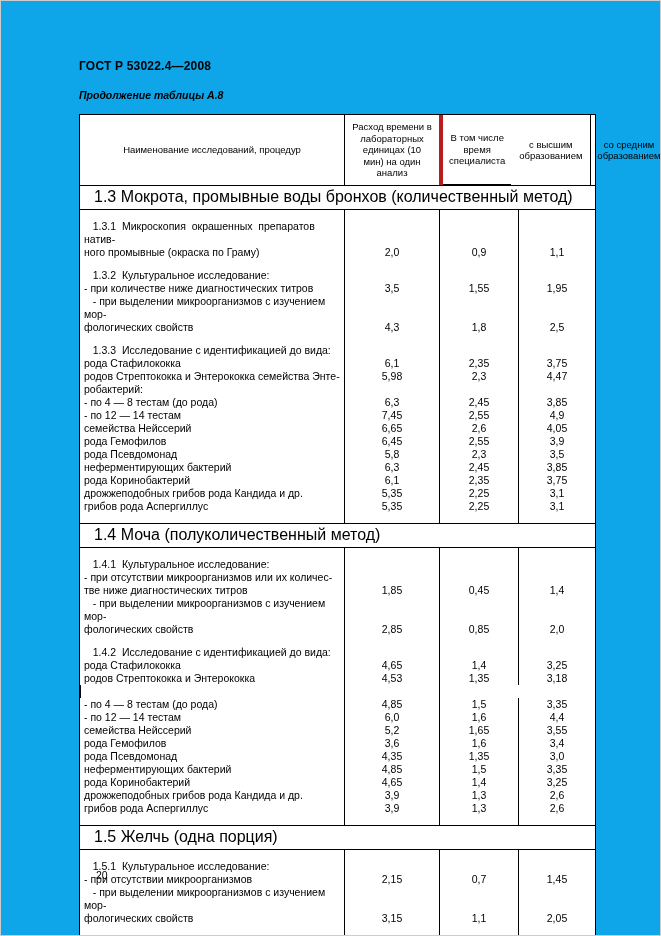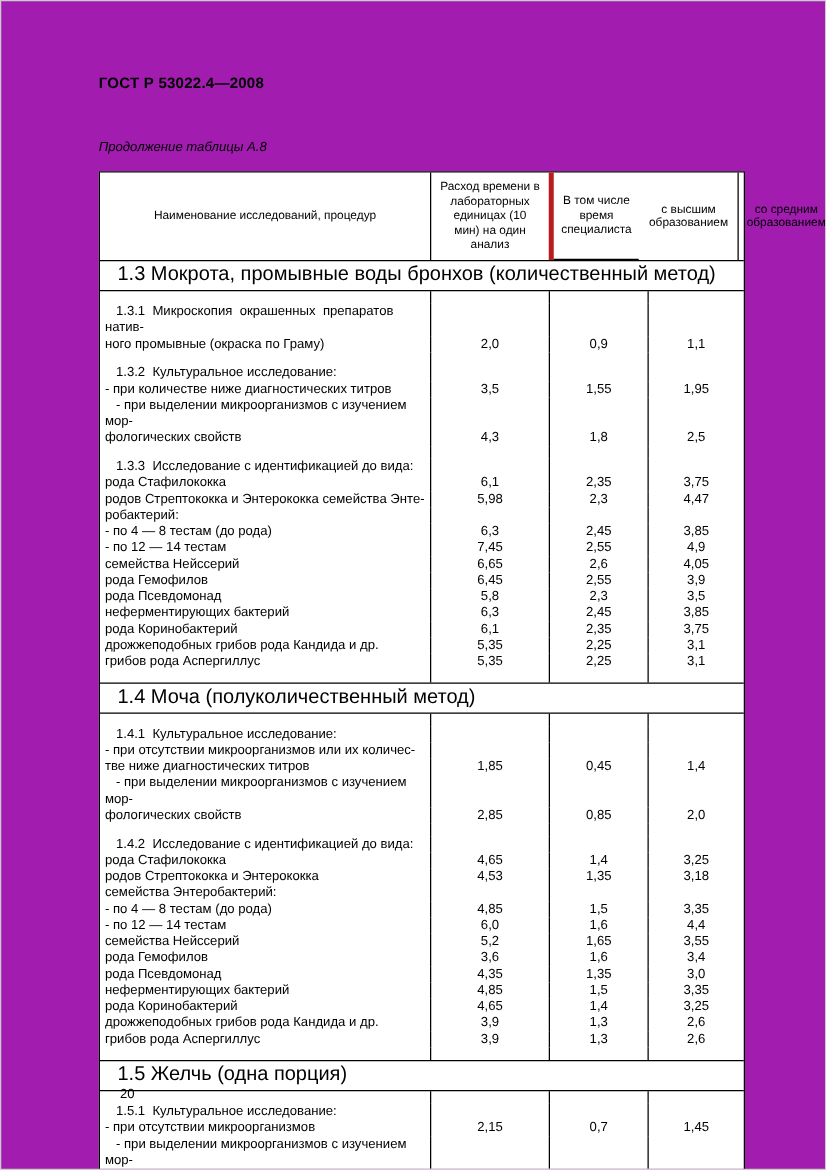--- a/index.html
+++ b/index.html
@@ -1,28 +1,28 @@
 <!DOCTYPE html>
 <html><head>
 <meta charset="utf-8">
 <style>
   html,body { margin:0; padding:0; background:#e8e8e8; }
   .page {
     position:relative;
     width:661px; height:936px;
-    background:#a21caf;
+    background:#0ea5e9;
     border:1px solid #cccccc;
     box-sizing:border-box;
     font-family:"Liberation Sans", sans-serif;
     color:#000000;
     overflow:hidden;
   }
   .content { position:absolute; left:78px; top:58px; width:517px; }
   .doc-title { font-size:12px; font-weight:bold; letter-spacing:0.2px; }
-  .table-caption { font-size:10.5px; font-style:italic; margin-top:39px; }
+  .table-caption { font-size:10.5px; font-style:italic; margin-top:16px;font-weight:bold; }
   .tbl {
     margin-top:13px;
     width:517px;
     border:1px solid #000;
     box-sizing:border-box;
     background:#fff;
   }
   
   .thead { display:grid; grid-template-columns:264px 95px 158px; min-height:70px; font-size:9.5px; line-height:11.5px; }
   .th-name { display:flex; align-items:center; justify-content:center; text-align:center; padding:4px 10px; }
@@ -260,21 +260,20 @@
             <div class="c c3">1,4</div>
             <div class="c c4">3,25</div>
           </div>
           <div class="line-row">
             <div class="c c1">родов Стрептококка и Энтерококка</div>
             <div class="c c2">4,53</div>
             <div class="c c3">1,35</div>
             <div class="c c4">3,18</div>
           </div>
           <div class="line-row">
-            <div class="c c1">семейства Энтеробактерий:</div>
             <div class="c c2"></div>
             <div class="c c3"></div>
             <div class="c c4"></div>
           </div>
           <div class="line-row">
             <div class="c c1">- по 4 — 8 тестам (до рода)</div>
             <div class="c c2">4,85</div>
             <div class="c c3">1,5</div>
             <div class="c c4">3,35</div>
           </div>

